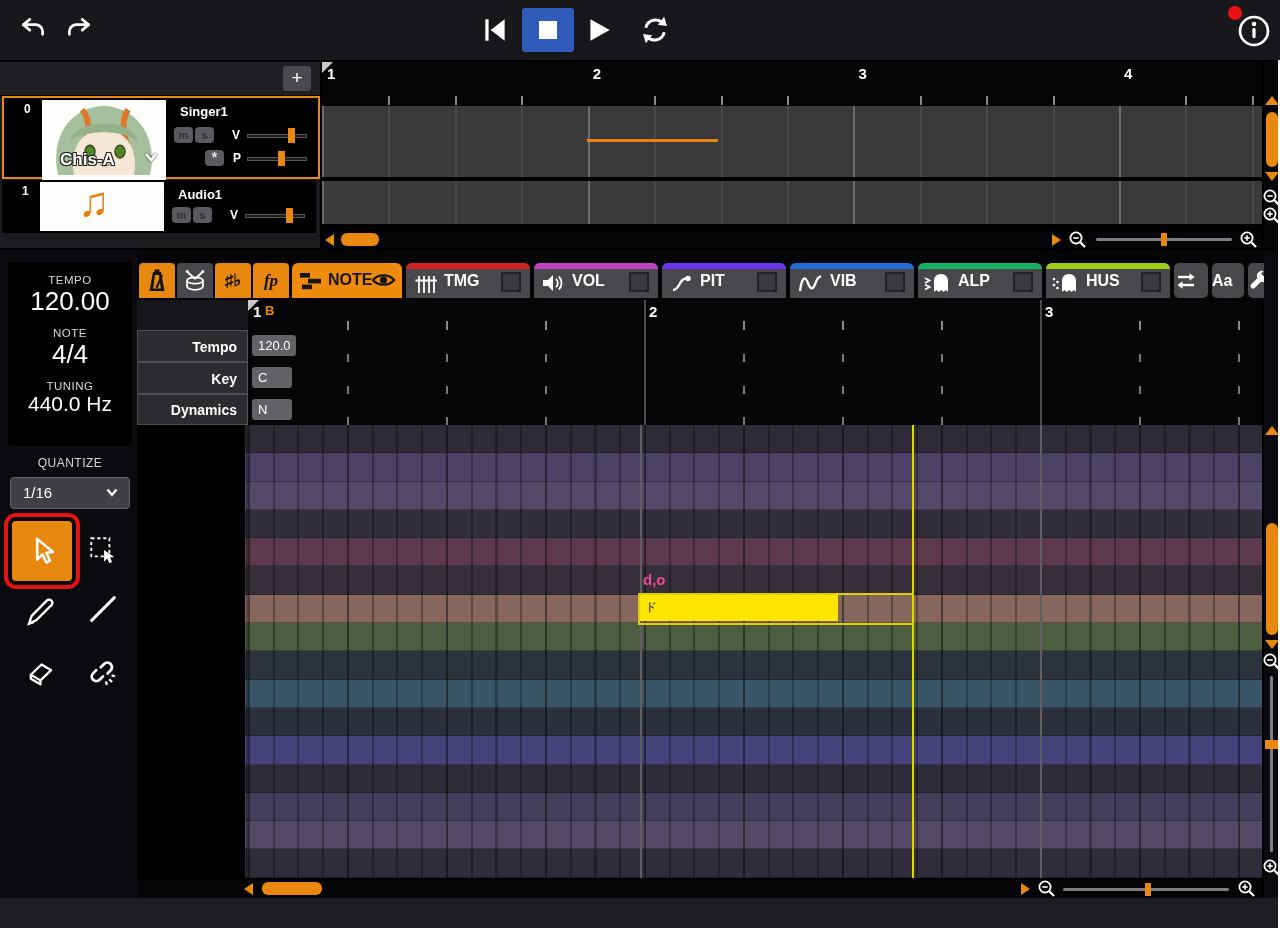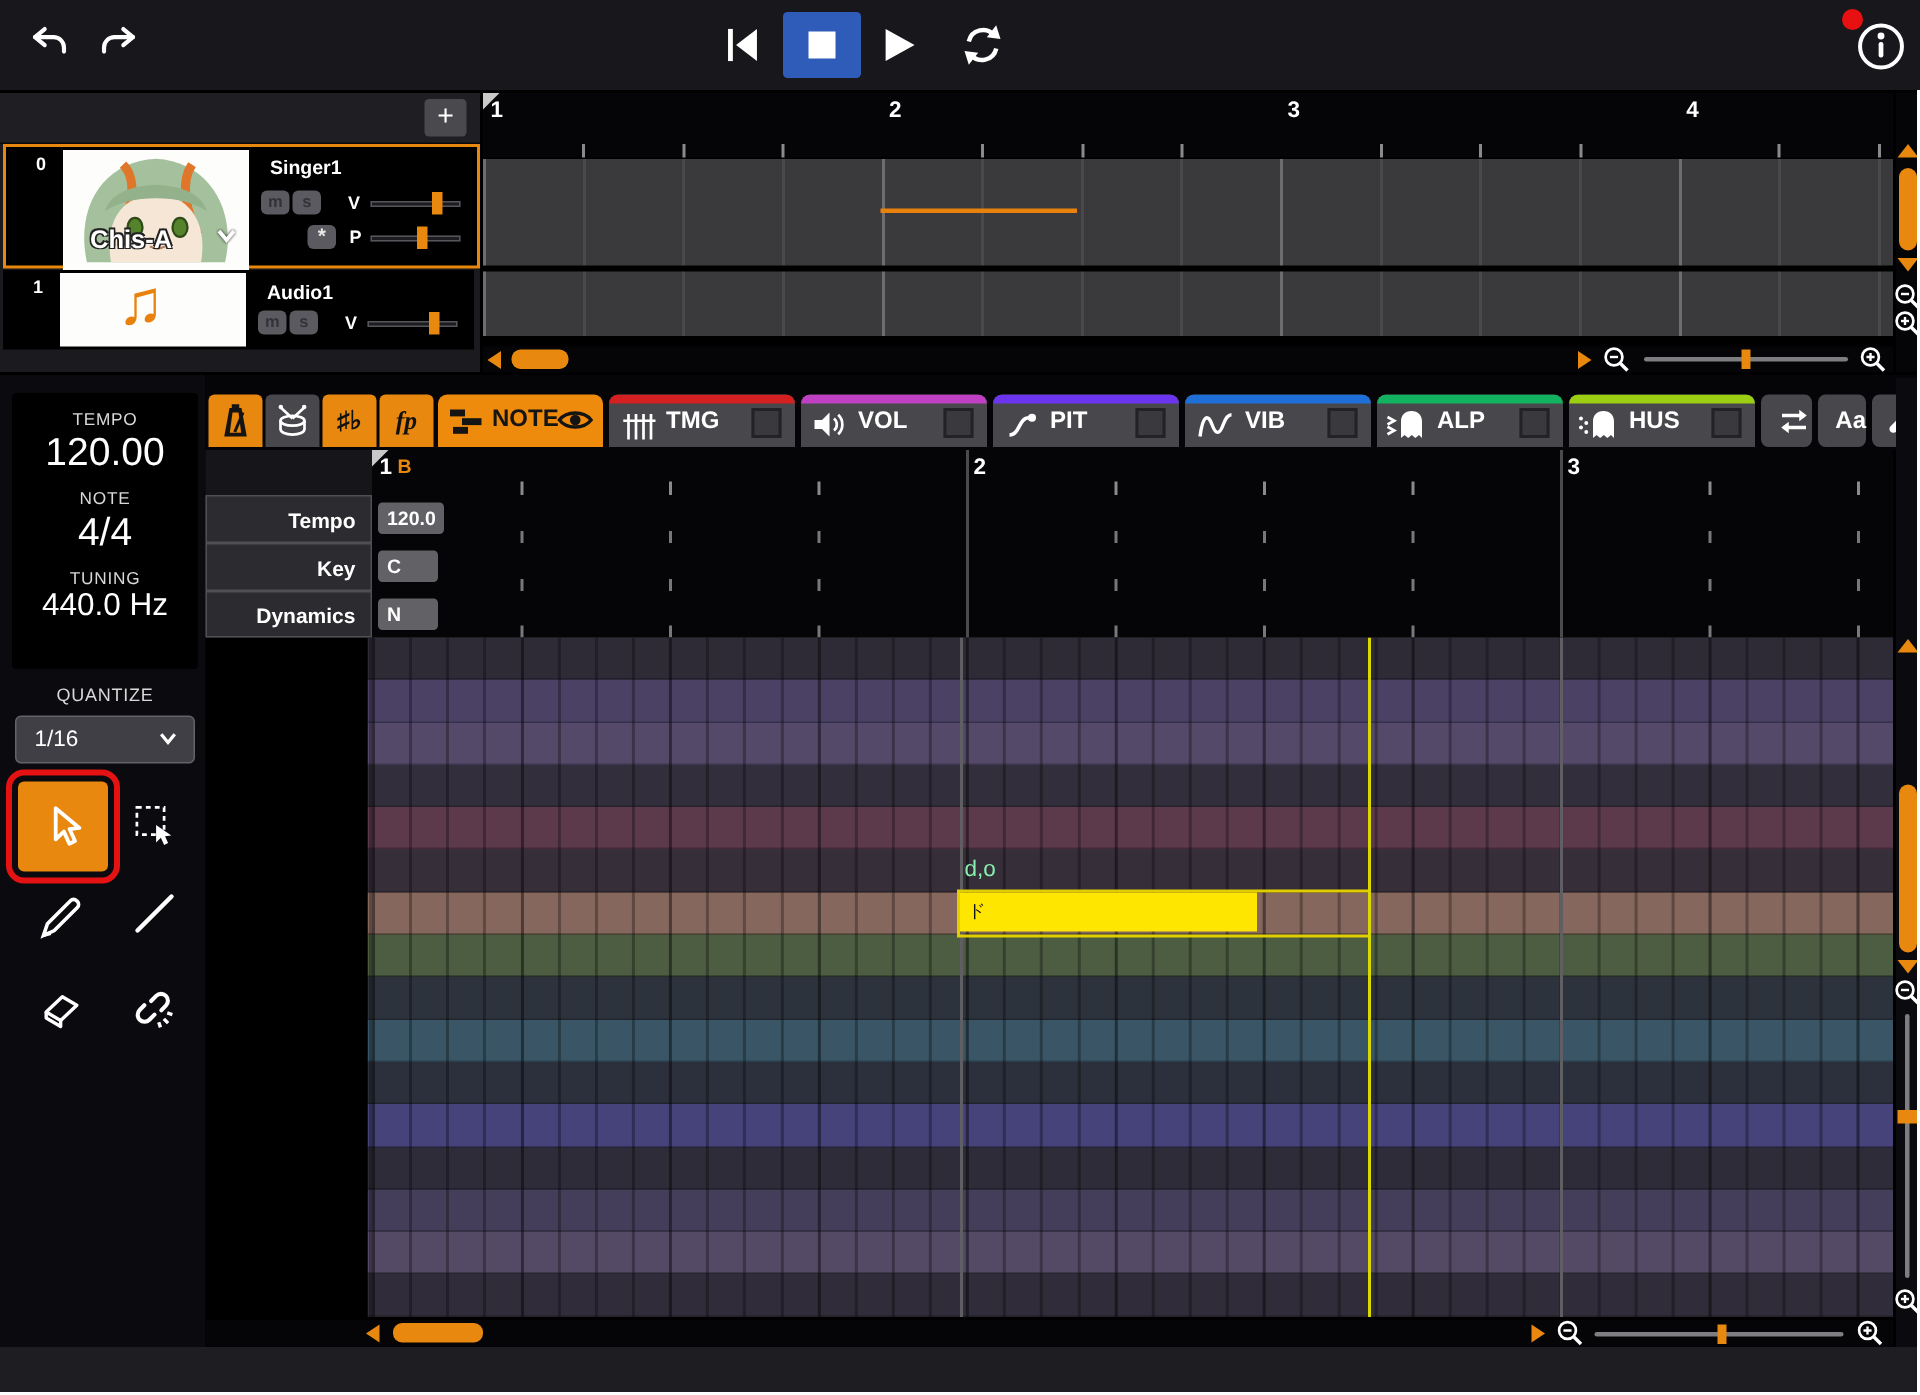--- a/index.html
+++ b/index.html
@@ -72,27 +72,27 @@
   .mini-tab.on{background:#E8880E;}
   .mini-tab.off{background:#48484c;}
   .acc-glyph{font-family:"Liberation Serif",serif;font-weight:bold;font-size:17px;color:#111;}
   .fp-glyph{font-family:"Liberation Serif",serif;font-style:italic;font-weight:bold;font-size:17px;color:#111;}
   .tab{background:#48484c;border-radius:6px 6px 0 0;overflow:hidden;}
   .tab .stripe{position:absolute;left:0;top:0;width:100%;height:6px;}
   .tab-label{font-size:16px;font-weight:bold;color:#fff;}
   .tab.active{background:#EE8A0C;}
   .tab.active .tab-label{color:#151515;}
   .checkbox{width:16px;height:16px;background:#3a3a3e;border:2px solid #232327;}
-  .sq-btn{background:#48484c;border-radius:5px;display:flex;align-items:center;justify-content:flex-end;}
+  .sq-btn{background:#48484c;border-radius:5px;display:flex;align-items:center;justify-content:flex-start;}
   .aa-glyph{font-size:16px;font-weight:bold;color:#fff;}
 
   
   .row-label{background:#2b2b30;border:1px solid #4f4f54;color:#fff;font-size:14px;font-weight:bold;
              text-align:right;box-sizing:border-box;padding-right:10px;}
-  .chip{background:#616166;border-radius:3px;color:#fff;font-size:13px;font-weight:bold;
+  .chip{background:#616166;border-radius:3px;color:#fff;font-size:13px;font-weight:normal;
         box-sizing:border-box;padding:3px 0 0 6px;}
   .row-ticks{position:absolute;overflow:hidden;}
   .rtick{position:absolute;bottom:0;width:2px;height:8px;background:#77777c;}
   .m-vline{background:#4a4a4f;width:2px;}
 
   
   .kb{background:#fff;overflow:hidden;}
   .bkey{position:absolute;left:0;width:66px;height:28.3px;background:#000;border-radius:0 3px 3px 0;}
   .full-line{position:absolute;left:0;width:108px;height:2px;background:#111;}
   .half-line{position:absolute;left:66px;width:42px;height:2px;background:#111;}
@@ -100,21 +100,21 @@
   .grid{overflow:hidden;}
   .pr-row{width:100%;height:28.3px;box-shadow:inset 0 -1px rgba(0,0,0,0.25);}
   .pr-vlines{background-image:
       repeating-linear-gradient(90deg, rgba(0,0,0,0.20) 0 2px, transparent 2px 99px),
       repeating-linear-gradient(90deg, rgba(0,0,0,0.30) 0 2px, transparent 2px 24.75px);
       background-position:3px 0,3px 0;}
   .meas-line{background:#5f5f63;width:2px;}
   .note-fill{background:#FFE600;}
   .note-outline{border:2px solid #E0CE00;}
   .note-phoneme{font-size:12px;color:#111;padding:4px 0 0 5px;}
-  .note-lyric{font-size:15px;font-weight:normal;color:#86efac;}
+  .note-lyric{font-size:15px;font-weight:bold;color:#ec4899;}
   .playhead{background:#D9D900;width:2px;}
 
   .bottomstrip{background:#1e1e22;}
   .winborder{background:#fff;}
 </style>
 </head>
 <body>
 
 <div class="app">
 

